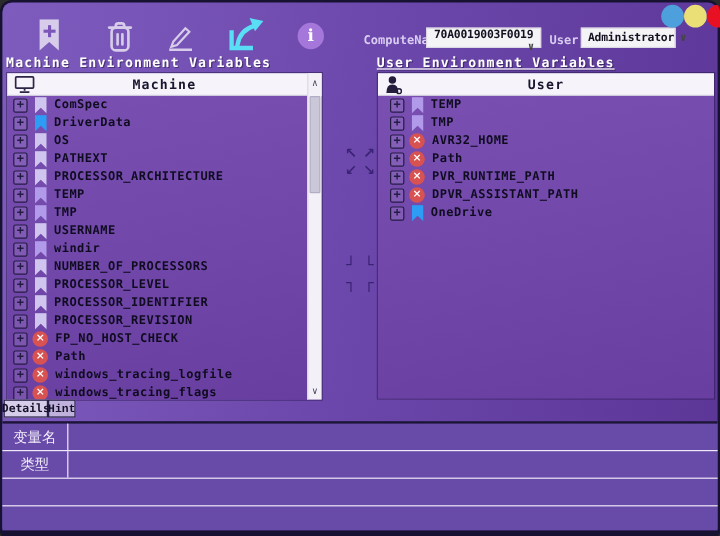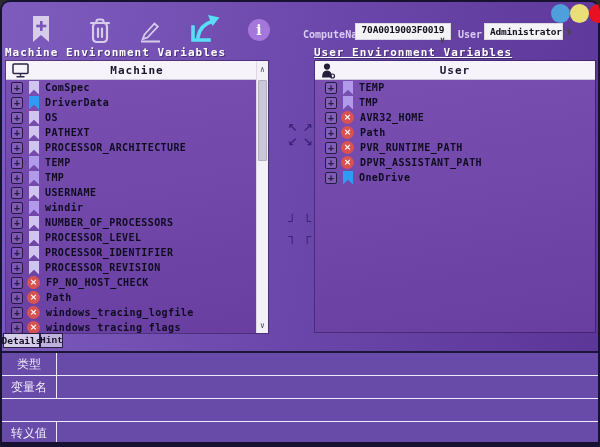--- a/index.html
+++ b/index.html
@@ -365,34 +365,30 @@
     <div class="tab active" style="left:1px;width:37px;">
       <span>Details</span>
     </div>
     <div class="tab inactive" style="left:38px;width:23px;font-family:Liberation Mono, monospace;">
       <span>Hint</span>
     </div>
 
     <div id="details-table">
 
         <div class="trow">
+          <div class="tlabel">变量名</div>
+          <div class="tvalue"></div>
+        </div>
+
+        <div class="trow">
           <div class="tlabel">类型</div>
           <div class="tvalue"></div>
         </div>
 
         <div class="trow">
-          <div class="tlabel">变量名</div>
           <div class="tvalue"></div>
         </div>
 
-        <div class="trow">
-          <div class="tvalue"></div>
-        </div>
-
-        <div class="trow">
-          <div class="tlabel">转义值</div>
-          <div class="tvalue"></div>
-        </div>
       </div>
 
   </div>
   <div class="bottom-edge"></div>
 </div>
 
 </body></html>

